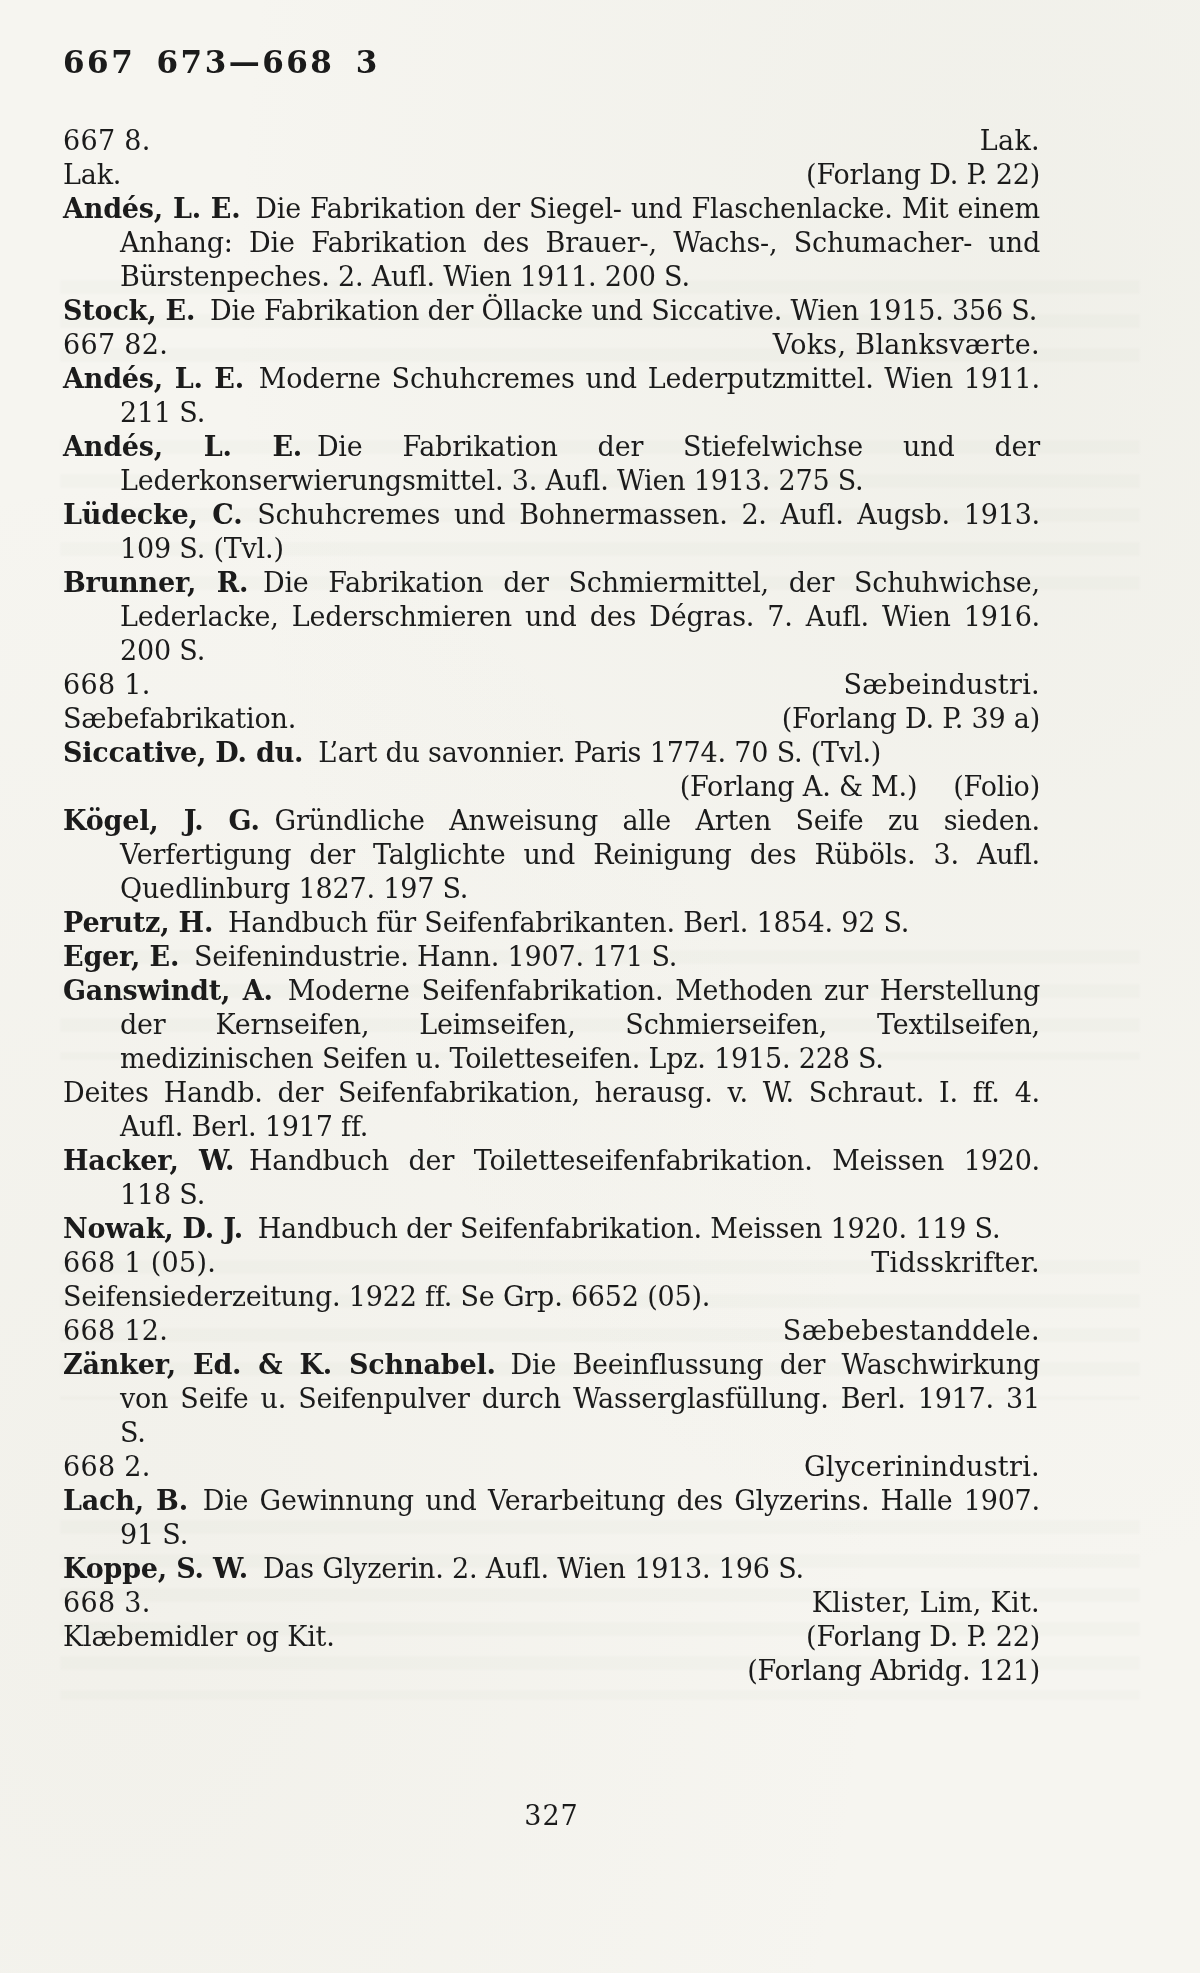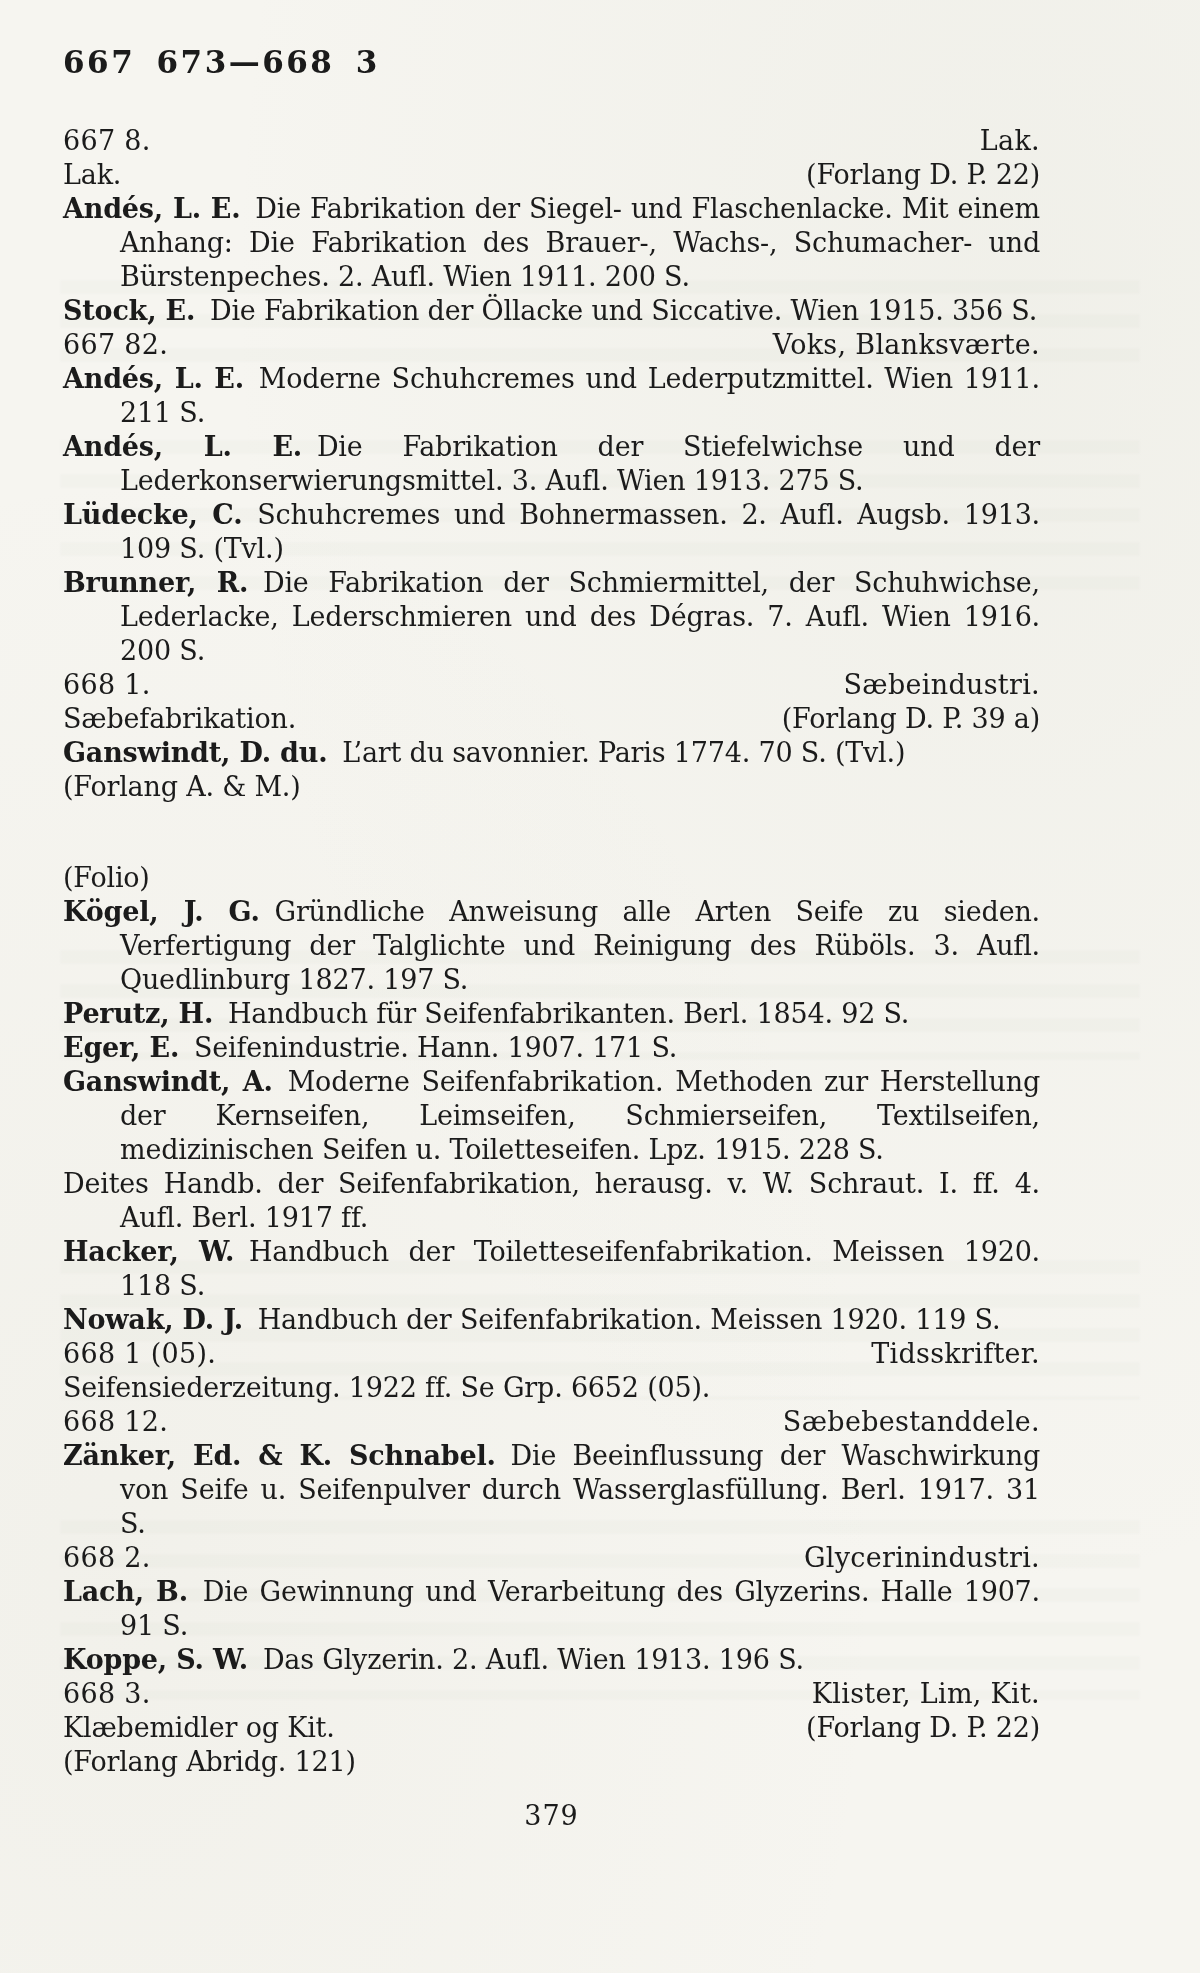--- a/index.html
+++ b/index.html
@@ -64,22 +64,21 @@
   }
   .row {
     display: flex;
     justify-content: space-between;
     align-items: baseline;
   }
   .row.heading { font-weight: 400; letter-spacing: 0.3px; }
   .row.kv      { font-weight: 400; }
   .row.rightline {
     justify-content: flex-end;
-    gap: 57px;
-    flex-direction: column;
+    gap: 36px;
   }
   p.entry {
     margin: 0;
     text-align: justify;
     padding-left: 57px;
     text-indent: -57px;
   }
   .author {
     font-weight: 700;
     margin-right: 0.55em;
@@ -126,21 +125,21 @@
       <p class="entry"><span class="author">Lüdecke, C.</span>Schuhcremes und Bohnermassen. 2. Aufl. Augsb. 1913. 109 S. (Tvl.)</p>
       <p class="entry"><span class="author">Brunner, R.</span>Die Fabrikation der Schmiermittel, der Schuhwichse, Lederlacke, Lederschmieren und des Dégras. 7. Aufl. Wien 1916. 200 S.</p>
       <div class="row heading">
         <span class="left">668 1.</span>
         <span class="right">Sæbeindustri.</span>
       </div>
       <div class="row kv">
         <span class="left">Sæbefabrikation.</span>
         <span class="right">(Forlang D. P. 39 a)</span>
       </div>
-      <p class="entry"><span class="author">Ganswindt, D. du.</span>L’art du savonnier. Paris 1774. 70 S. (Tvl.)</p>
+      <p class="entry"><span class="author">Siccative, D. du.</span>L’art du savonnier. Paris 1774. 70 S. (Tvl.)</p>
       <div class="row rightline">
         <span class="right">(Forlang A. &amp; M.)</span>
         <span class="right">(Folio)</span>
       </div>
       <p class="entry"><span class="author">Kögel, J. G.</span>Gründliche Anweisung alle Arten Seife zu sieden. Verfertigung der Talglichte und Reinigung des Rüböls. 3. Aufl. Quedlinburg 1827. 197 S.</p>
       <p class="entry"><span class="author">Perutz, H.</span>Handbuch für Seifenfabrikanten. Berl. 1854. 92 S.</p>
       <p class="entry"><span class="author">Eger, E.</span>Seifenindustrie. Hann. 1907. 171 S.</p>
       <p class="entry"><span class="author">Ganswindt, A.</span>Moderne Seifenfabrikation. Methoden zur Herstellung der Kernseifen, Leimseifen, Schmierseifen, Textilseifen, medizinischen Seifen u. Toiletteseifen. Lpz. 1915. 228 S.</p>
       <p class="entry">Deites Handb. der Seifenfabrikation, herausg. v. W. Schraut. I. ff. 4. Aufl. Berl. 1917 ff.</p>
       <p class="entry"><span class="author">Hacker, W.</span>Handbuch der Toiletteseifenfabrikation. Meissen 1920. 118 S.</p>
@@ -167,14 +166,14 @@
       </div>
       <div class="row kv">
         <span class="left">Klæbemidler og Kit.</span>
         <span class="right">(Forlang D. P. 22)</span>
       </div>
       <div class="row rightline">
         <span class="right">(Forlang Abridg. 121)</span>
       </div>
     </div>
 
-  <div class="page-number">379</div>
+  <div class="page-number">327</div>
 </div>
 
 </body></html>

